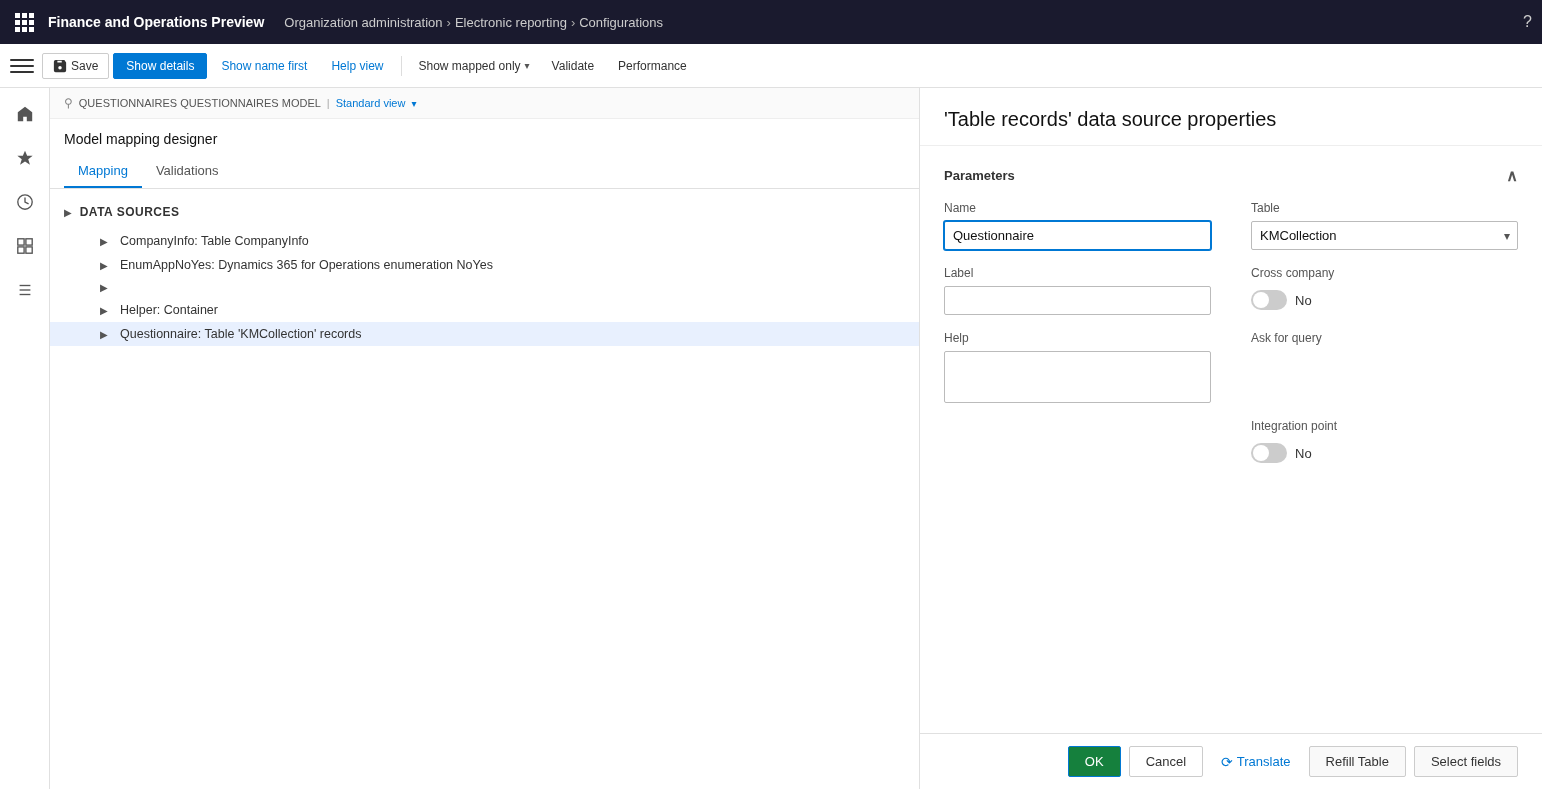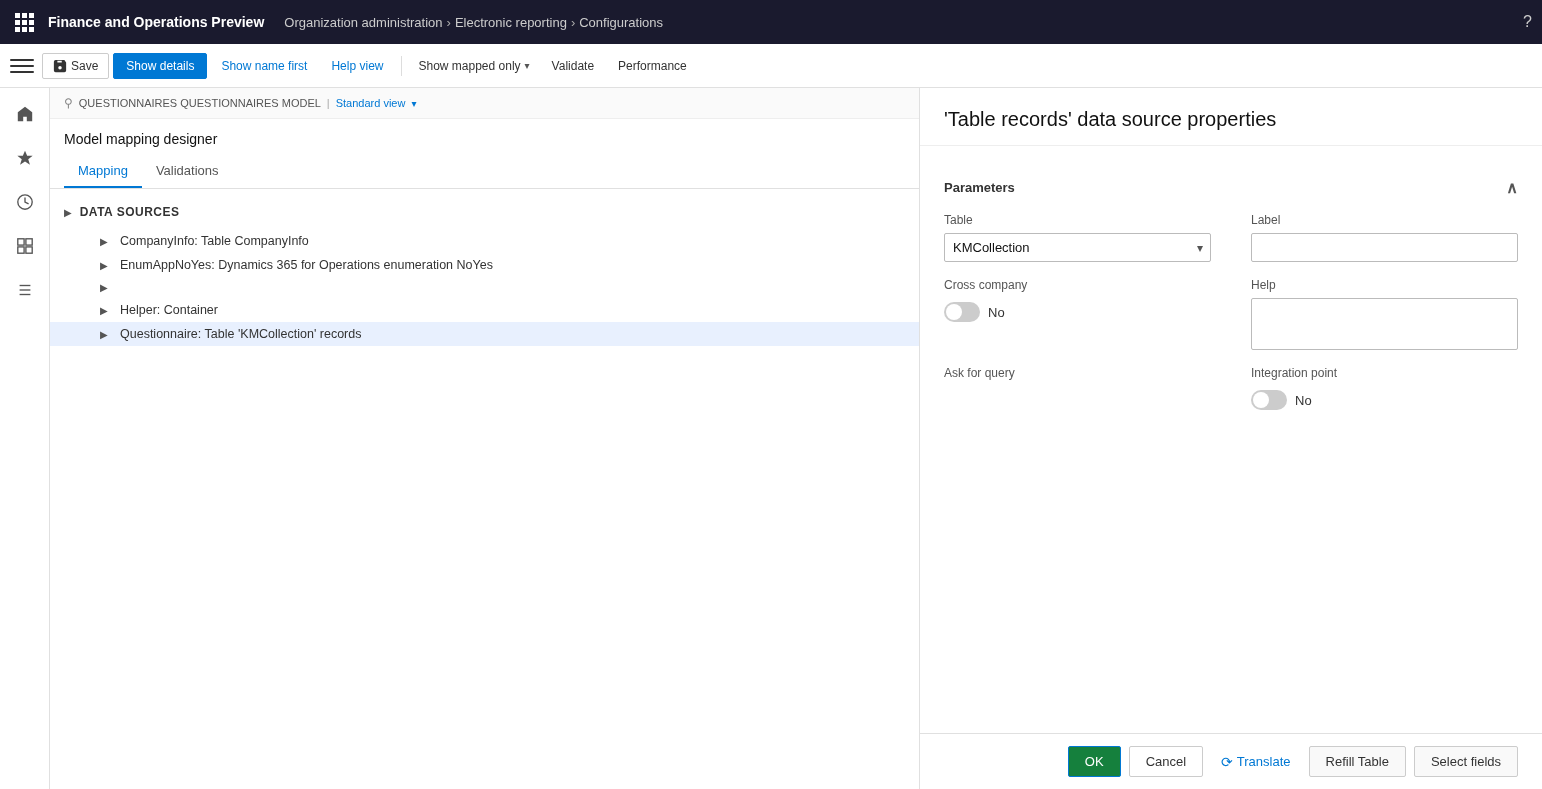--- a/index.html
+++ b/index.html
@@ -183,21 +183,20 @@
     .ds-item .item-expand { color: #555; font-size: 10px; cursor: pointer; width: 14px; }
     .ds-item .item-text { font-size: 12.5px; }
 
     
     .right-panel {
       flex: 1;
       background: #fff;
       display: flex;
       flex-direction: column;
       overflow: hidden;
-      gap: 12px;
     }
 
     .panel-title {
       font-size: 20px;
       font-weight: 400;
       color: #111;
       padding: 20px 24px 14px;
       border-bottom: 1px solid #eee;
     }
 
@@ -486,20 +485,24 @@
     <div class="panel-title">'Table records' data source properties</div>
 
     <div class="panel-body">
       <div class="section-label">
         <span>Parameters</span>
         <span class="collapse-btn">∧</span>
       </div>
 
       <div class="params-grid">
 
+        <div class="param-group">
+          <label class="param-label">Name</label>
+          <input class="param-input highlighted" type="text" value="Questionnaire" style="">
+        </div>
 
         <div class="param-group">
           <label class="param-label">Table</label>
           <div class="param-select-wrap">
             <select class="param-select">
               <option>KMCollection</option>
             </select>
           </div>
         </div>
 

